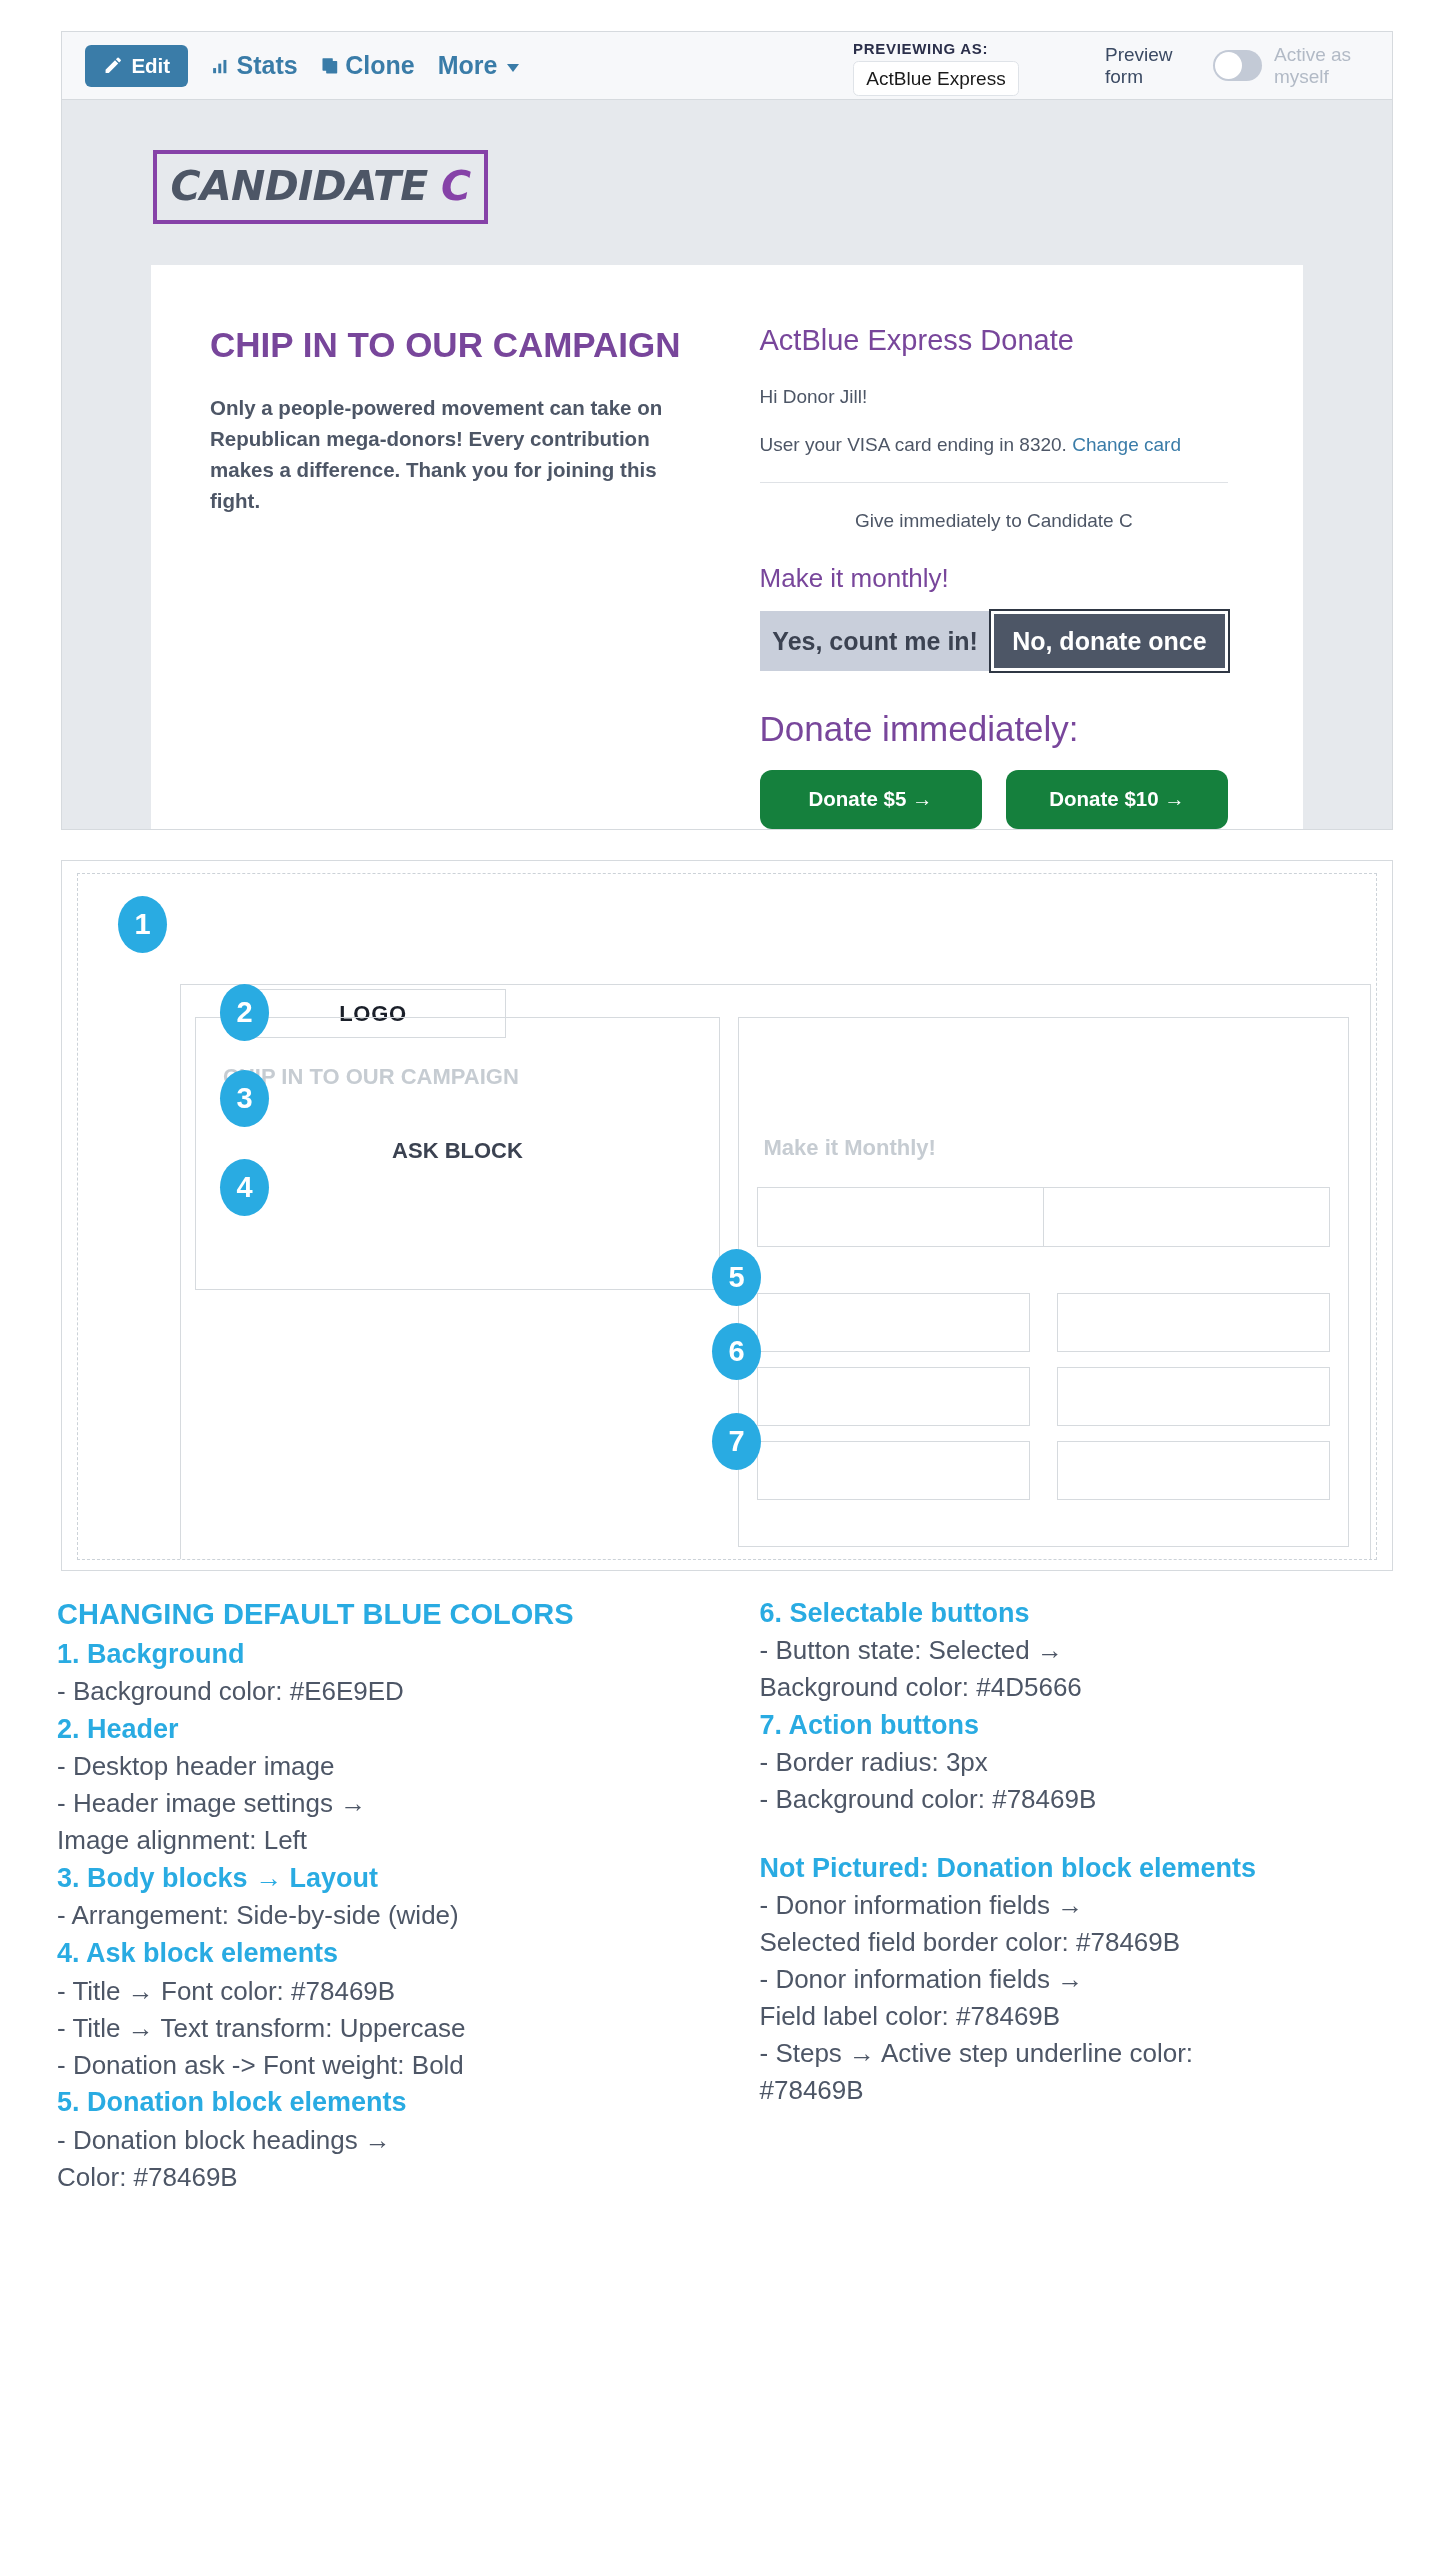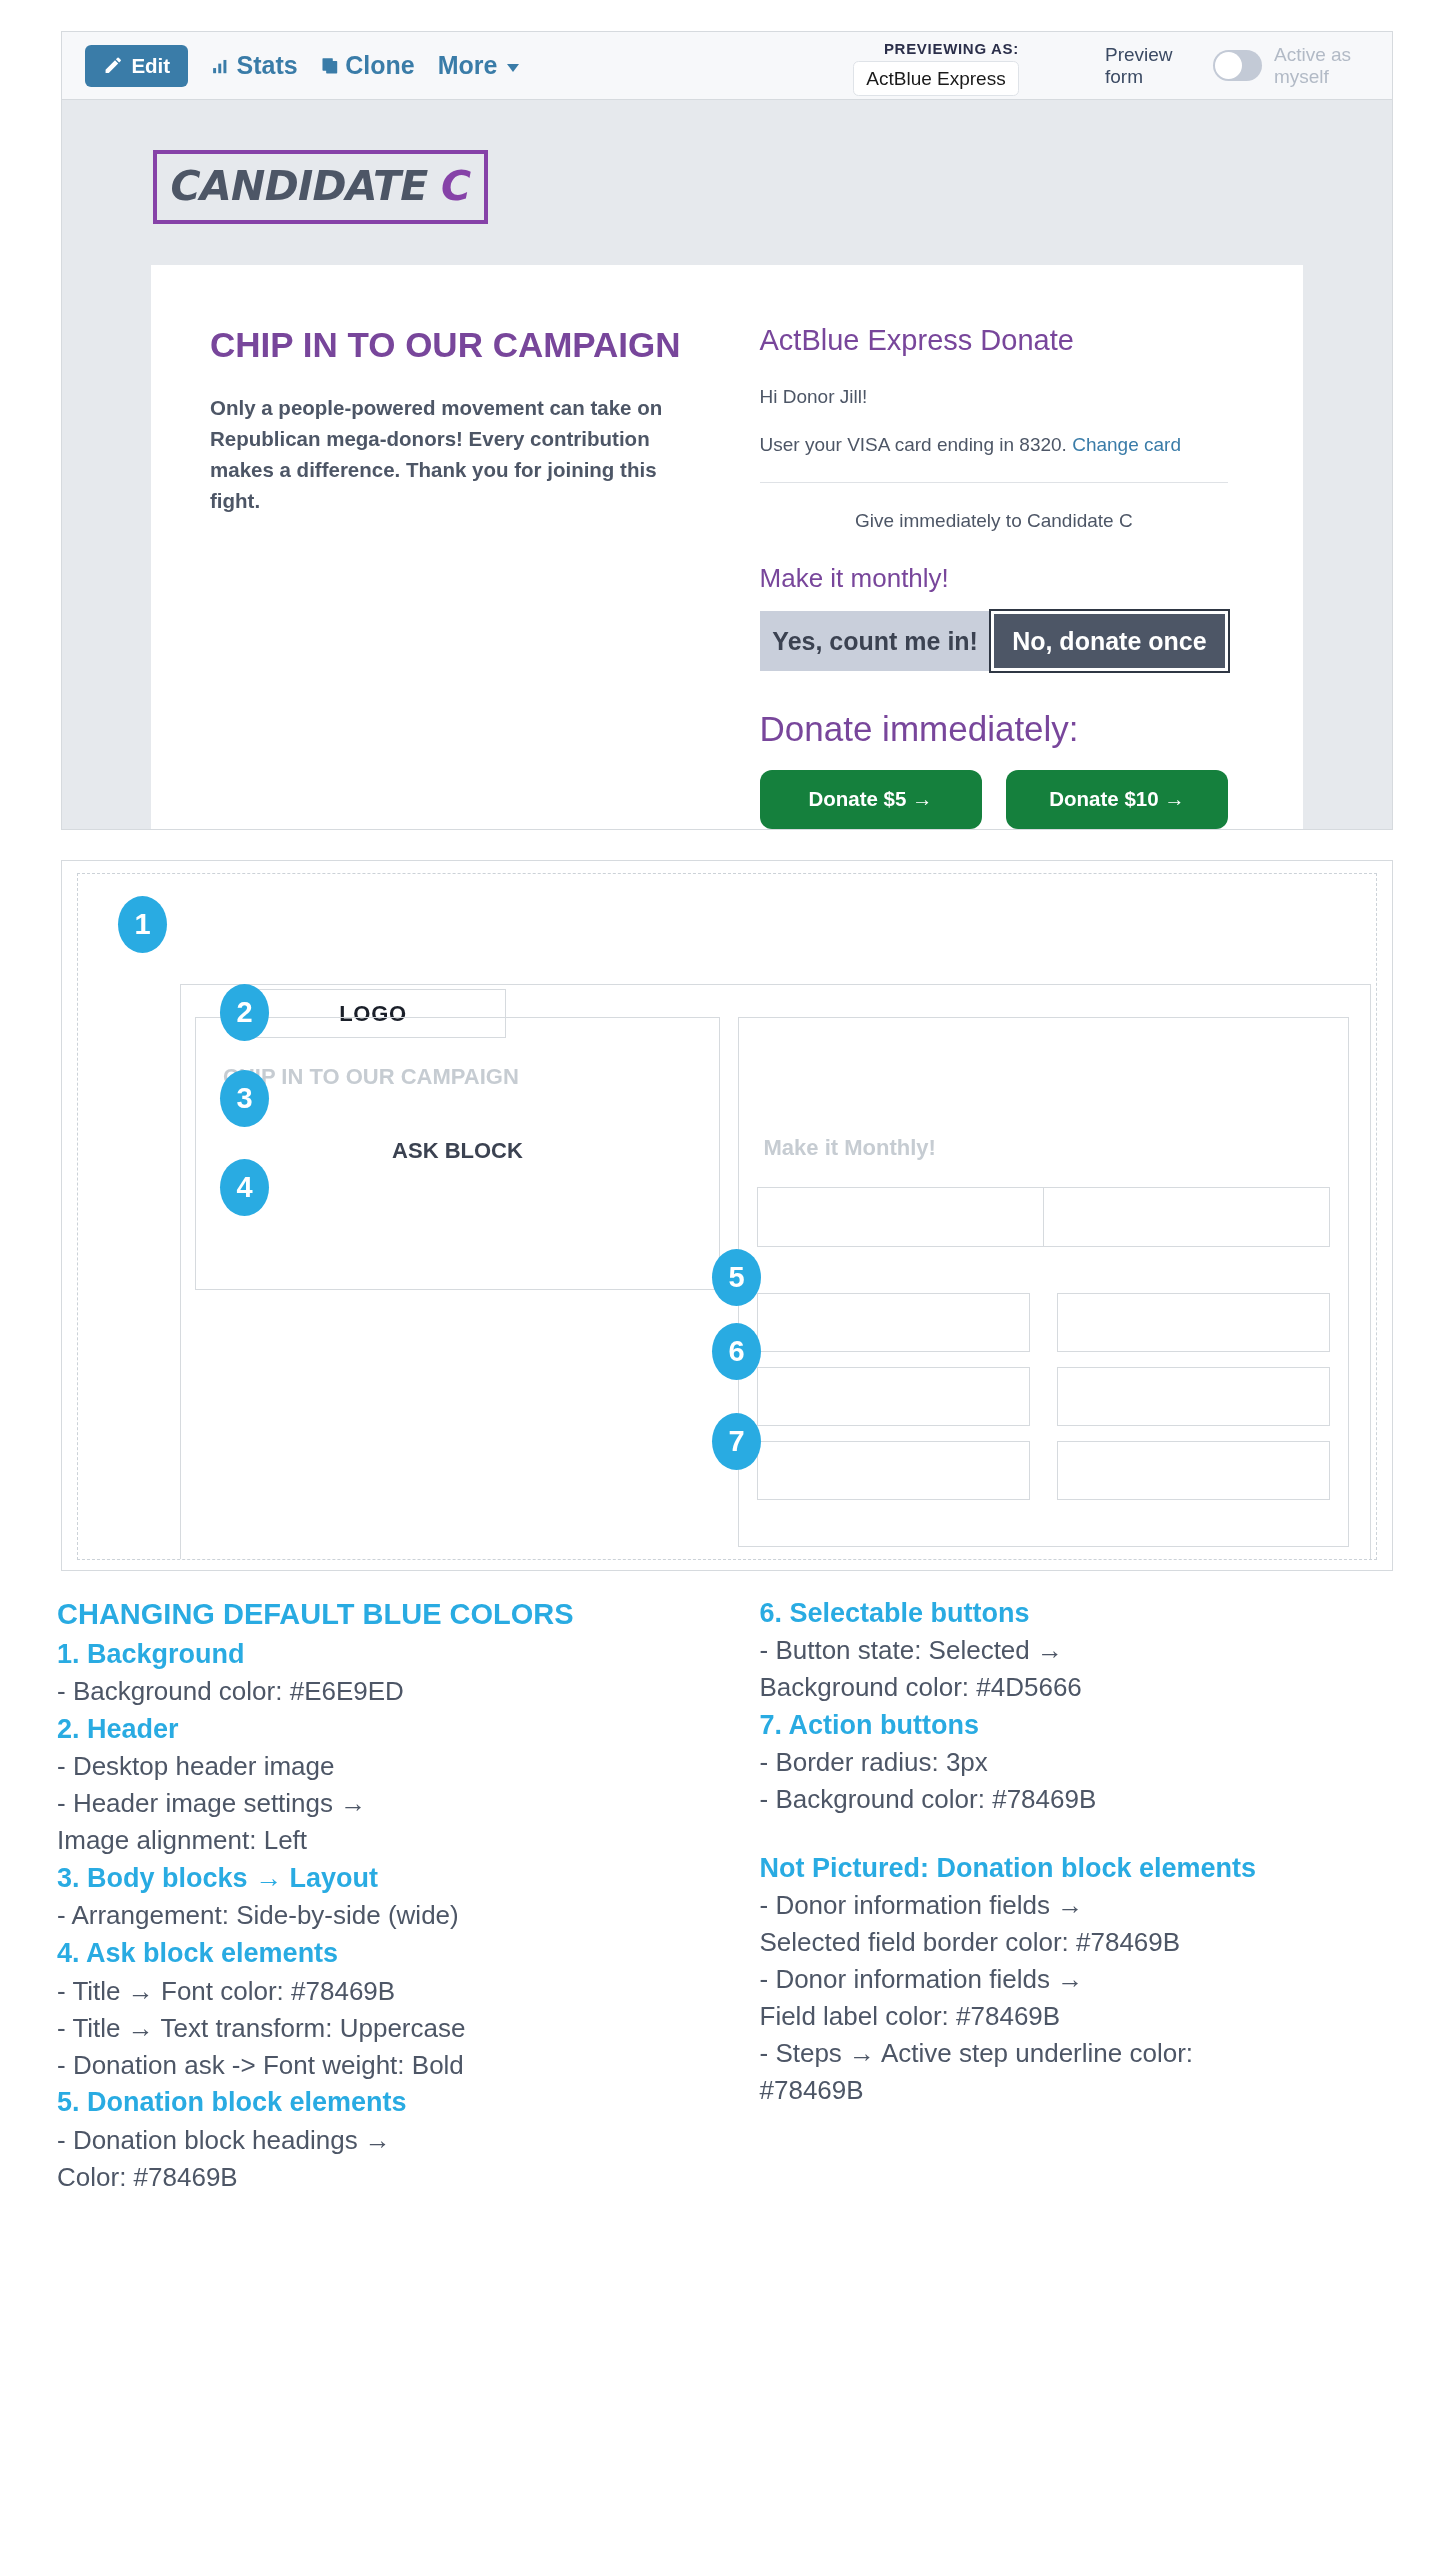--- a/index.html
+++ b/index.html
@@ -63,21 +63,21 @@
     display: inline-block;
     margin-top: 4.1px;
   }
 
   .previewing-wrap {
     position: absolute;
     left: 791px;
     top: 8.2px;
     display: flex;
     flex-direction: column;
-    align-items: flex-end;
+    align-items: flex-start;
   }
   .previewing-label {
     font-size: 15px;
     font-weight: bold;
     letter-spacing: 0.7px;
     color: #2b2f4a;
     text-transform: uppercase;
     margin-bottom: 4.1px;
   }
   .previewing-chip {

